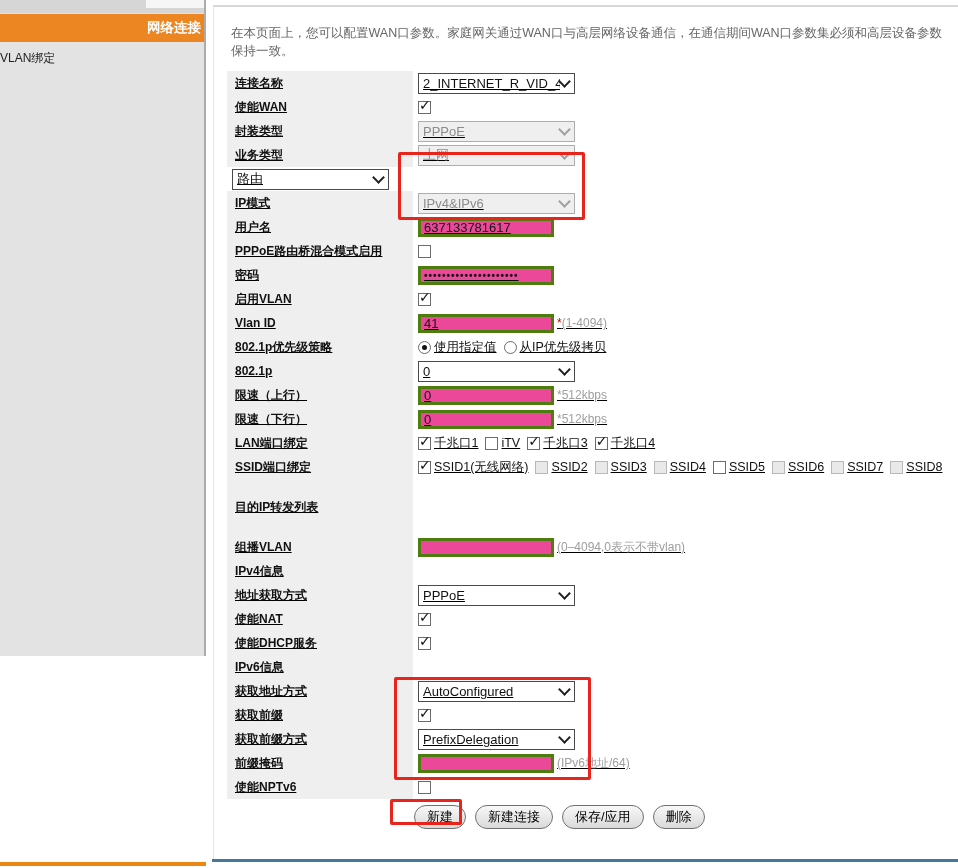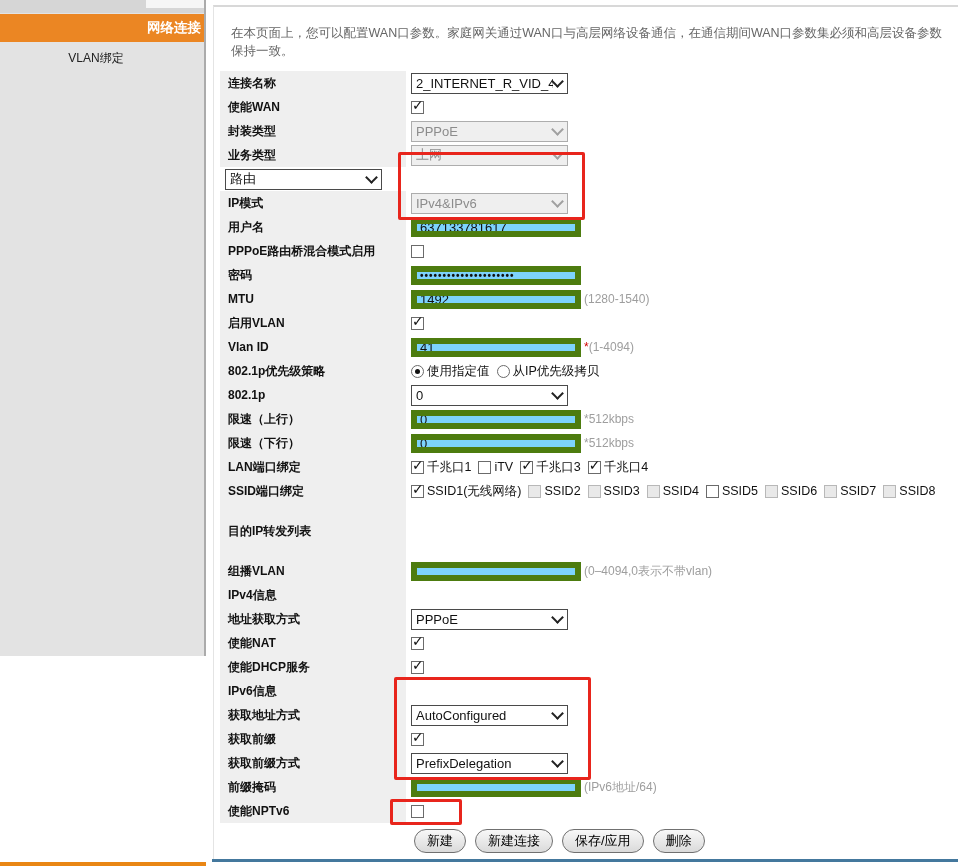--- a/index.html
+++ b/index.html
@@ -5,47 +5,47 @@
   html,body{margin:0;padding:0;background:#fff;}
   body{font-family:"Liberation Sans","DejaVu Sans",sans-serif;}
   .screen{position:relative;width:958px;height:868px;background:#fff;overflow:hidden;}
 
   
   .sidebar{position:absolute;left:0;top:0;width:204px;height:656px;background:#E3E3E3;border-right:2px solid #ABABAB;}
   .top-strip{position:absolute;left:0;top:0;width:204px;height:13px;background:#D6D6D6;}
   .top-notch{position:absolute;left:146px;top:0;width:58px;height:8px;background:#F6F6F6;}
   .orange-bar{position:absolute;left:0;top:14px;width:204px;height:28px;background:#EB8623;color:#fff;
     font-size:13.5px;font-weight:bold;line-height:28px;text-align:right;padding-right:3px;box-sizing:border-box;cursor:pointer;}
-  .vlan-item{position:absolute;left:0;top:50px;width:204px;text-align:center;padding-right:12px;box-sizing:border-box;
+  .vlan-item{position:absolute;left:0;top:50px;width:204px;text-align:left;padding-right:12px;box-sizing:border-box;
     font-size:12px;color:#222;cursor:pointer;}
 
   
   .panel{position:absolute;left:213px;top:5px;width:745px;height:854px;background:#fff;
     border-top:2px solid #D8D8D8;border-left:1px solid #E4E4E4;box-sizing:border-box;}
   .intro{margin:17px 13px 0 17px;font-size:12.5px;line-height:1.45;color:#666;}
 
-  .form{margin:11px 0 0 6px;}
+  .form{margin:11px 0 0 13px;text-decoration:underline;}
   .row{display:flex;align-items:center;min-height:24px;}
   .row-tall{min-height:56px;align-items:center;}
   .row-label{width:186px;flex:0 0 186px;align-self:stretch;background:#EFEFEF;display:flex;align-items:center;
     padding-left:8px;box-sizing:border-box;font-weight:bold;font-size:12px;color:#111;}
   .row-control{flex:1;display:flex;align-items:center;padding-left:5px;font-size:13px;color:#111;}
   .row-tall .row-control{align-items:flex-start;padding-top:1px;}
 
   
   .sel{width:157px;height:21px;box-sizing:border-box;border:1px solid #4A4A4A;background:#fff;display:flex;
     align-items:center;padding:0 5px 0 4px;cursor:pointer;}
   .sel-text{flex:1;white-space:nowrap;overflow:hidden;font-size:13px;}
   .chev{width:7px;height:7px;border-right:2px solid #222;border-bottom:2px solid #222;
     transform:rotate(45deg);margin-top:-4px;flex:0 0 auto;}
   .sel.disabled{background:#EFEFEF;border-color:#ADADAD;color:#8C8C8C;cursor:default;}
   .sel.disabled .chev{border-color:#A0A0A0;}
 
   
-  .inp{width:170px;height:19px;box-sizing:border-box;border:6px solid #4d7c0f;background:#7dd3fc;display:flex;
+  .inp{width:136px;height:19px;box-sizing:border-box;border:3px solid #4d7c0f;background:#ec4899;display:flex;
     align-items:center;padding:0 3px;overflow:hidden;}
   .inp-text{white-space:nowrap;font-size:13px;}
   .inp.masked .inp-text{font-size:10px;font-weight:bold;letter-spacing:1px;}
 
   
   .cb{width:13px;height:13px;box-sizing:border-box;border:1px solid #6B6B6B;background:#fff;position:relative;
     flex:0 0 auto;cursor:pointer;}
   .cb.disabled{background:#E9E9E9;border-color:#B8B8B8;cursor:default;}
   .check-glyph{position:absolute;left:0;top:-4px;font-size:14px;font-weight:bold;color:#111;line-height:1;}
   .radio{width:13px;height:13px;box-sizing:border-box;border:1px solid #6B6B6B;border-radius:50%;background:#fff;
@@ -172,29 +172,20 @@
         </div>
         <div class="row">
           <div class="row-label">密码</div>
           <div class="row-control">
             <div class="inp masked">
               <span class="inp-text">•••••••••••••••••••••</span>
             </div>
           </div>
         </div>
         <div class="row">
-          <div class="row-label">MTU</div>
-          <div class="row-control">
-            <div class="inp">
-              <span class="inp-text">1492</span>
-            </div>
-            <span class="hint"><span>(1280-1540)</span></span>
-          </div>
-        </div>
-        <div class="row">
           <div class="row-label">启用VLAN</div>
           <div class="row-control">
             <span class="cb checked">
               <span class="check-glyph">✓</span>
             </span>
           </div>
         </div>
         <div class="row">
           <div class="row-label">Vlan ID</div>
           <div class="row-control">

